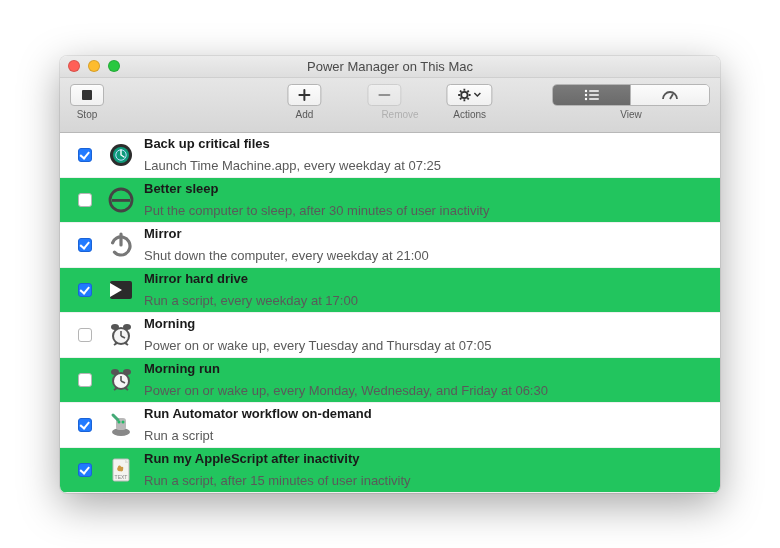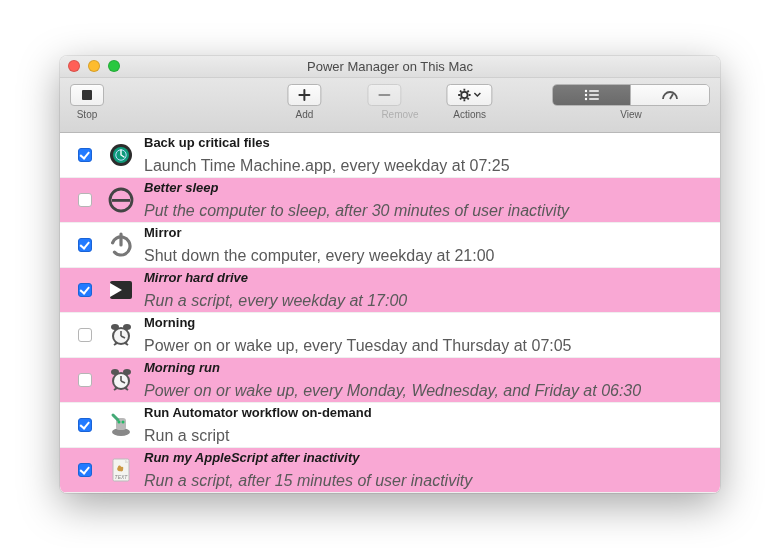--- a/index.html
+++ b/index.html
@@ -73,35 +73,35 @@
   .seg .half.active { background: linear-gradient(#7a7a7a,#6a6a6a); }
   .seg .half:first-child { border-right:1px solid #b5b5b5; }
   .right-tools { position:absolute; right:10px; display:flex; flex-direction:column; align-items:center; }
 
   .list { background:#fff; }
   .row {
     display:flex; align-items:center;
     height:45px; padding: 0 14px 0 18px;
     border-bottom: 1px solid #efefef;
   }
-  .row.alt { background:#f9a8d4;font-style:italic; }
+  .row.alt { background:#22c55e; }
   .cb {
     width:14px; height:14px; border:1px solid #b5b5b5; border-radius:3px;
     display:flex; align-items:center; justify-content:center; flex-shrink:0;
     background:#fff;
   }
   .cb.checked { background:#217aff; border-color:#1a63d6; }
   .cb.checked::after {
     content:""; width:7px; height:4px; border-left:2px solid #fff; border-bottom:2px solid #fff;
     transform: rotate(-50deg) translate(0px,-1px);
   }
   .icon-col { width:26px; height:26px; margin: 0 10px 0 16px; display:flex; align-items:center; justify-content:center; flex-shrink:0; }
   .text { display:flex; flex-direction:column; justify-content:flex-end; min-width:0; }
   .text .t { font-size:13px; font-weight:700; color:#1a1a1a; }
-  .text .s { font-size:16px; color:#5a5a5a; margin-top:7px; }
+  .text .s { font-size:13px; color:#5a5a5a; margin-top:7px; }
 </style>
 </head>
 <body>
 
 <div class="window">
   <div class="titlebar">
     <div class="traffic">
       <div class="tl red"></div>
       <div class="tl yellow"></div>
       <div class="tl green"></div>

